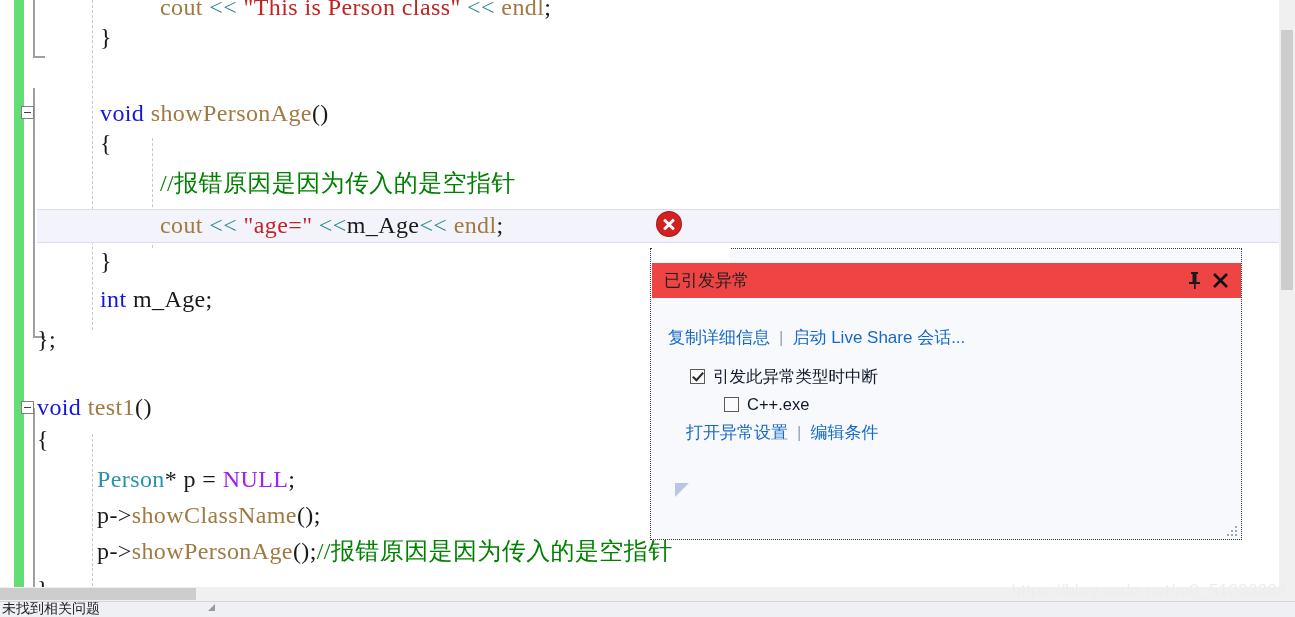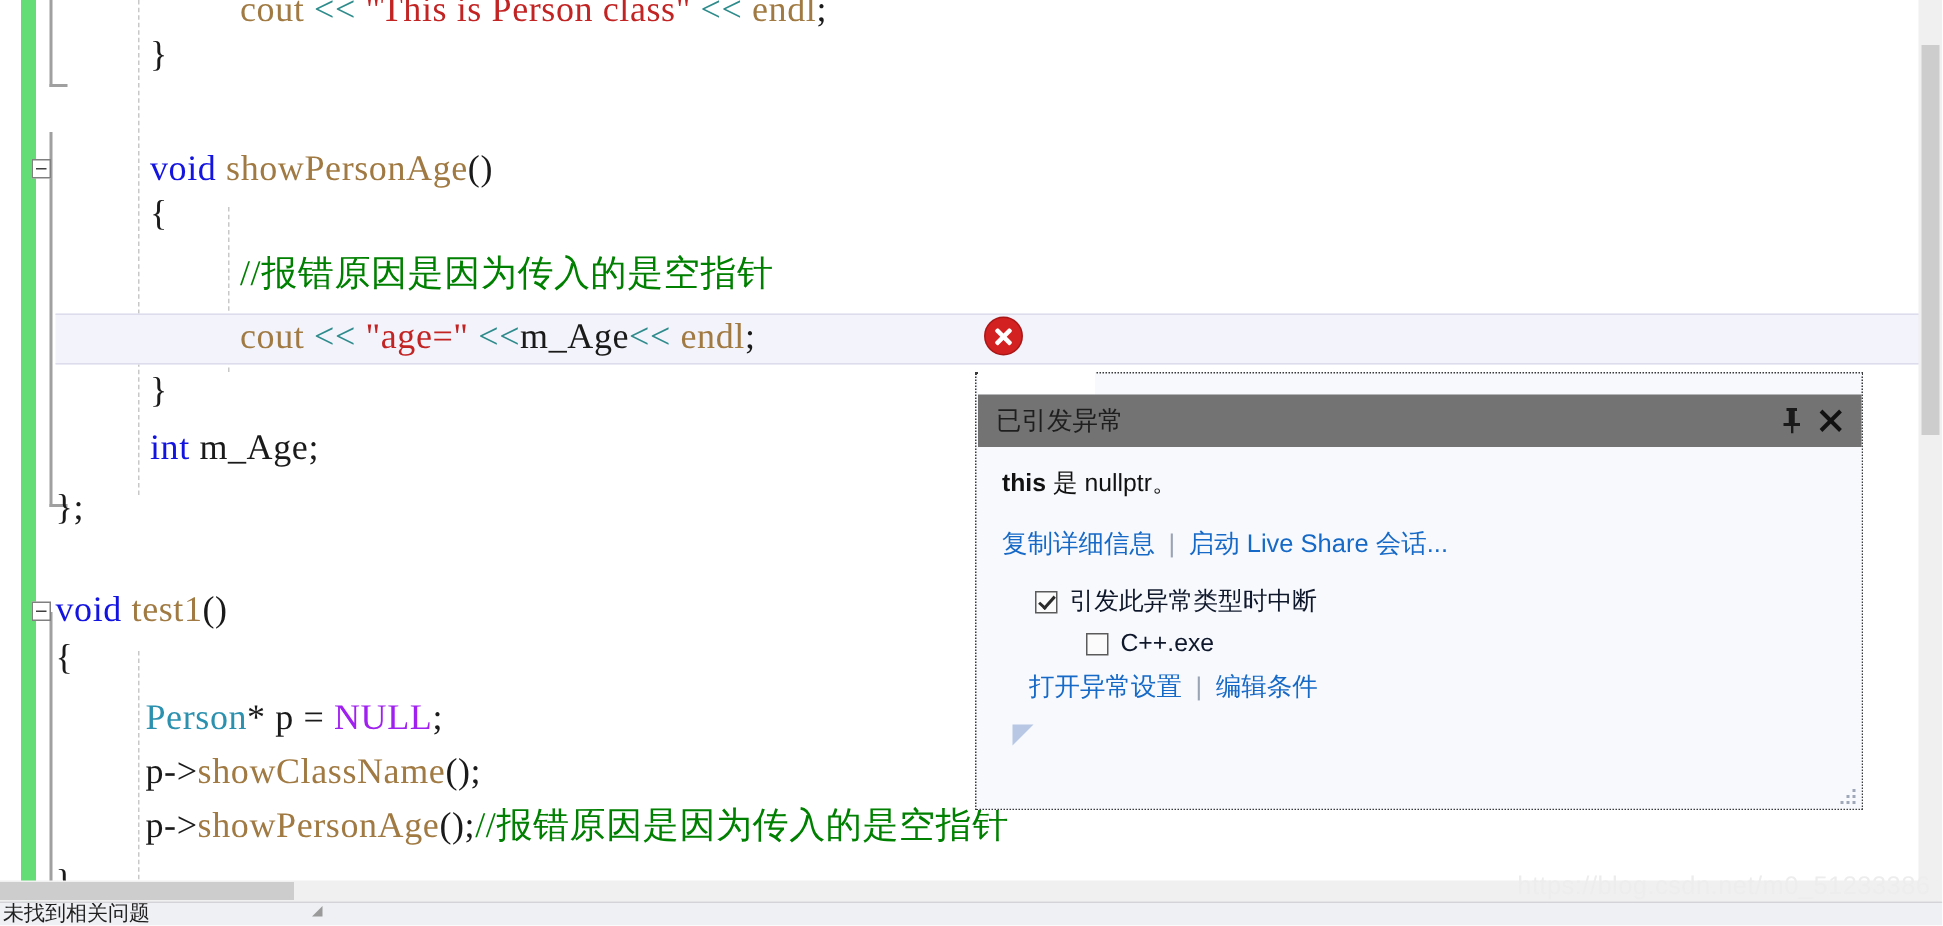--- a/index.html
+++ b/index.html
@@ -168,21 +168,21 @@
     width: 0; height: 0;
     border-left: 14px solid #b7c7e4;
     border-bottom: 14px solid transparent;
     z-index: 6;
   }
 
   .popup-header {
     position: absolute;
     left: 1px; top: 14px;
     width: 589px; height: 35px;
-    background: #737373;
+    background: #ef4444;
     display: flex;
     align-items: center;
     box-sizing: border-box;
     padding: 0 8px 0 12px;
   }
   .popup-title {
     flex: 1;
     font-size: 17px;
     color: #1e1e1e;
     line-height: 35px;
@@ -396,21 +396,20 @@
       <span class="hdr-btn">
         <svg width="17" height="17" viewBox="0 0 17 17">
           <line x1="2" y1="2" x2="15" y2="15" stroke="#111" stroke-width="2.6"></line>
           <line x1="15" y1="2" x2="2" y2="15" stroke="#111" stroke-width="2.6"></line>
         </svg>
       </span>
     </div>
 
     <div class="popup-body">
 
-      <div class="msg-line"><b>this</b><span> 是 nullptr。</span></div>
 
       <div class="link-row">
         <span class="lnk">复制详细信息</span>
         <span class="sep">|</span>
         <span class="lnk">启动 Live Share 会话...</span>
       </div>
 
       <div class="settings-block">
 
         <div class="chk-row l1">

